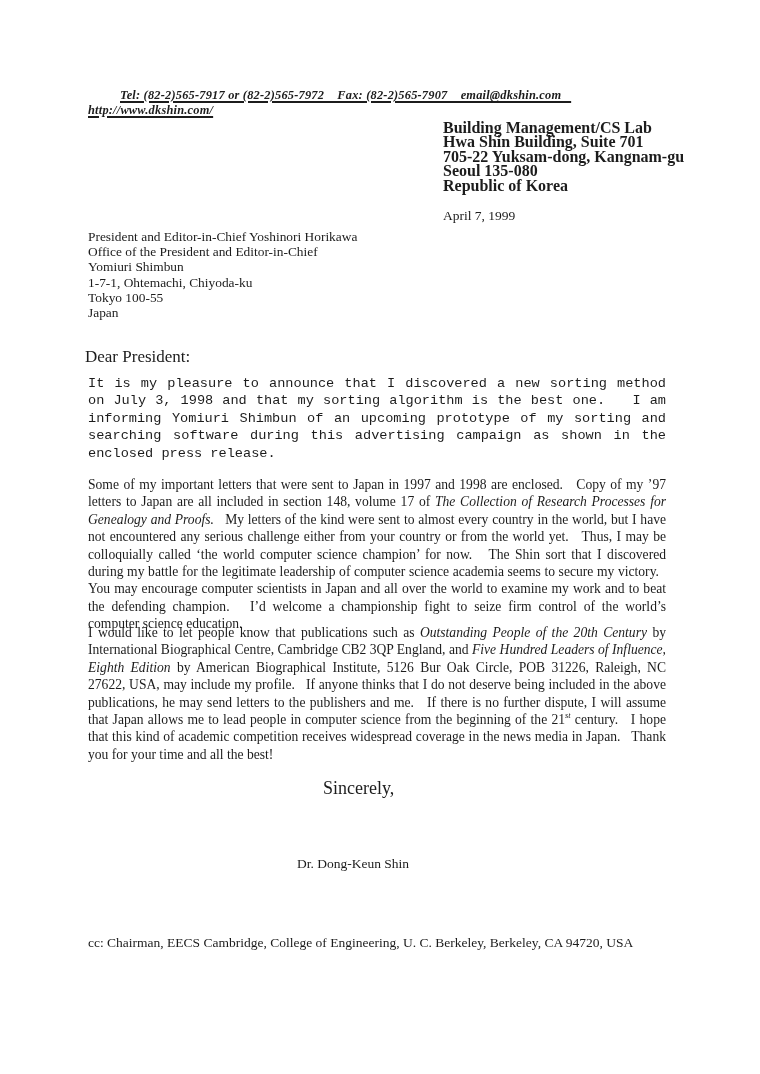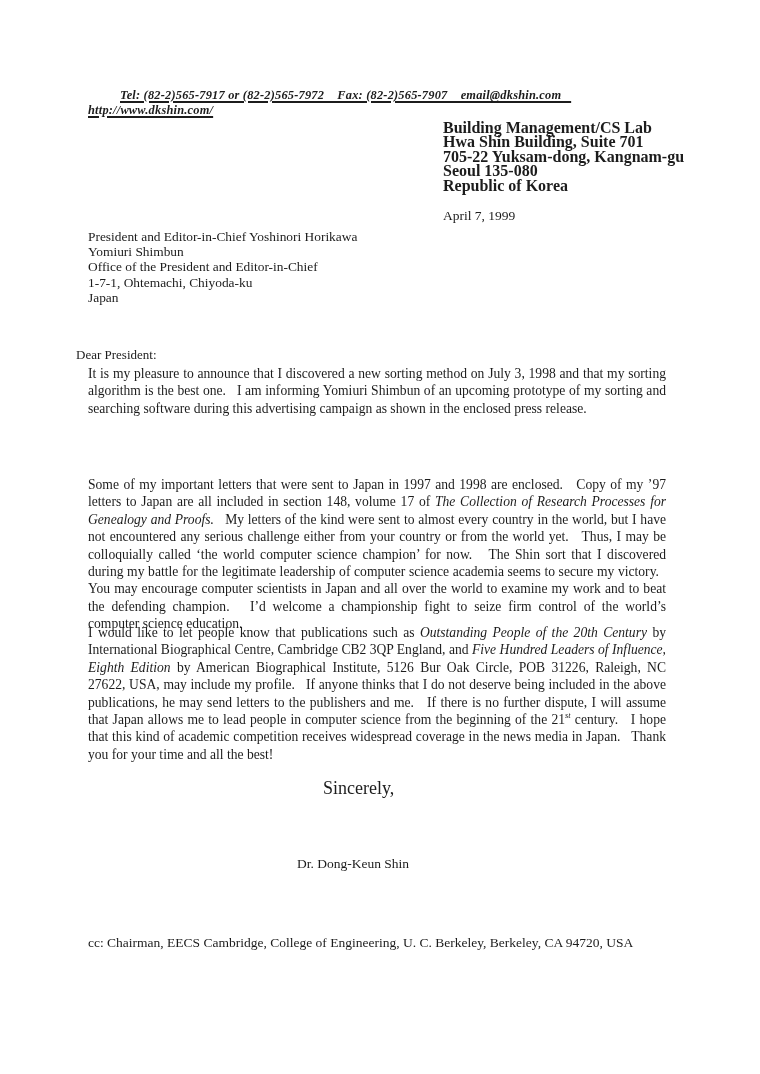--- a/index.html
+++ b/index.html
@@ -49,33 +49,33 @@
   }
 
   .recipient-block {
     left: 88px;
     top: 229px;
     font-size: 13.4px;
     line-height: 15.2px;
   }
 
   .salutation {
-    left: 76px;
+    left: 85px;
     top: 347px;
-    font-size: 13px;
+    font-size: 17px;
   }
 
   .para {
     left: 88px;
     width: 578px;
     font-size: 13.6px;
     line-height: 17.4px;
     text-align: justify;
   }
-  .para-1 { top: 365px; }
+  .para-1 { top: 375px; font-family: Liberation Mono, monospace; }
   .para-2 { top: 476px; }
   .para-3 { top: 624px; }
   .para sup {
     font-size: 8.5px;
     line-height: 0;
     vertical-align: super;
     font-style: italic;
   }
 
   .closing {
@@ -108,23 +108,24 @@
     <div>Hwa Shin Building, Suite 701</div>
     <div>705-22 Yuksam-dong, Kangnam-gu</div>
     <div>Seoul 135-080</div>
     <div>Republic of Korea</div>
   </div>
 
 <div class="abs date-line">April 7, 1999</div>
 
 <div class="abs recipient-block">
     <div>President and Editor-in-Chief Yoshinori Horikawa</div>
+    <div>Office of the President and Editor-in-Chief</div>
     <div>Yomiuri Shimbun</div>
-    <div>Office of the President and Editor-in-Chief</div>
     <div>1-7-1, Ohtemachi, Chiyoda-ku</div>
+    <div>Tokyo 100-55</div>
     <div>Japan</div>
   </div>
 
 <div class="abs salutation">Dear President:</div>
 
 <div class="abs para para-1"><span>It is my pleasure to announce that I discovered a new sorting method on July 3, 1998 and that my sorting algorithm is the best one.&nbsp;&nbsp; I am informing Yomiuri Shimbun of an upcoming prototype of my sorting and searching software during this advertising campaign as shown in the enclosed press release.</span></div>
 <div class="abs para para-2"><span>Some of my important letters that were sent to Japan in 1997 and 1998 are enclosed.&nbsp;&nbsp; Copy of my ’97 letters to Japan are all included in section 148, volume 17 of </span><span style="font-style: italic;">The Collection of Research Processes for Genealogy and Proofs.</span><span>&nbsp;&nbsp; My letters of the kind were sent to almost every country in the world, but I have not encountered any serious challenge either from your country or from the world yet.&nbsp;&nbsp; Thus, I may be colloquially called ‘the world computer science champion’ for now.&nbsp;&nbsp; The Shin sort that I discovered during my battle for the legitimate leadership of computer science academia seems to secure my victory.&nbsp;&nbsp; You may encourage computer scientists in Japan and all over the world to examine my work and to beat the defending champion.&nbsp;&nbsp; I’d welcome a championship fight to seize firm control of the world’s computer science education.</span></div>
 <div class="abs para para-3"><span>I would like to let people know that publications such as </span><span style="font-style: italic;">Outstanding People of the 20th Century</span><span> by International Biographical Centre, Cambridge CB2 3QP England, and </span><span style="font-style: italic;">Five Hundred Leaders of Influence, Eighth Edition</span><span> by American Biographical Institute, 5126 Bur Oak Circle, POB 31226, Raleigh, NC 27622, USA, may include my profile.&nbsp;&nbsp; If anyone thinks that I do not deserve being included in the above publications, he may send letters to the publishers and me.&nbsp;&nbsp; If there is no further dispute, I will assume that Japan allows me to lead people in computer science from the beginning of the 21</span><sup>st</sup><span> century.&nbsp;&nbsp; I hope that this kind of academic competition receives widespread coverage in the news media in Japan.&nbsp;&nbsp; Thank you for your time and all the best!</span></div>
 
 <div class="abs closing">Sincerely,</div>

